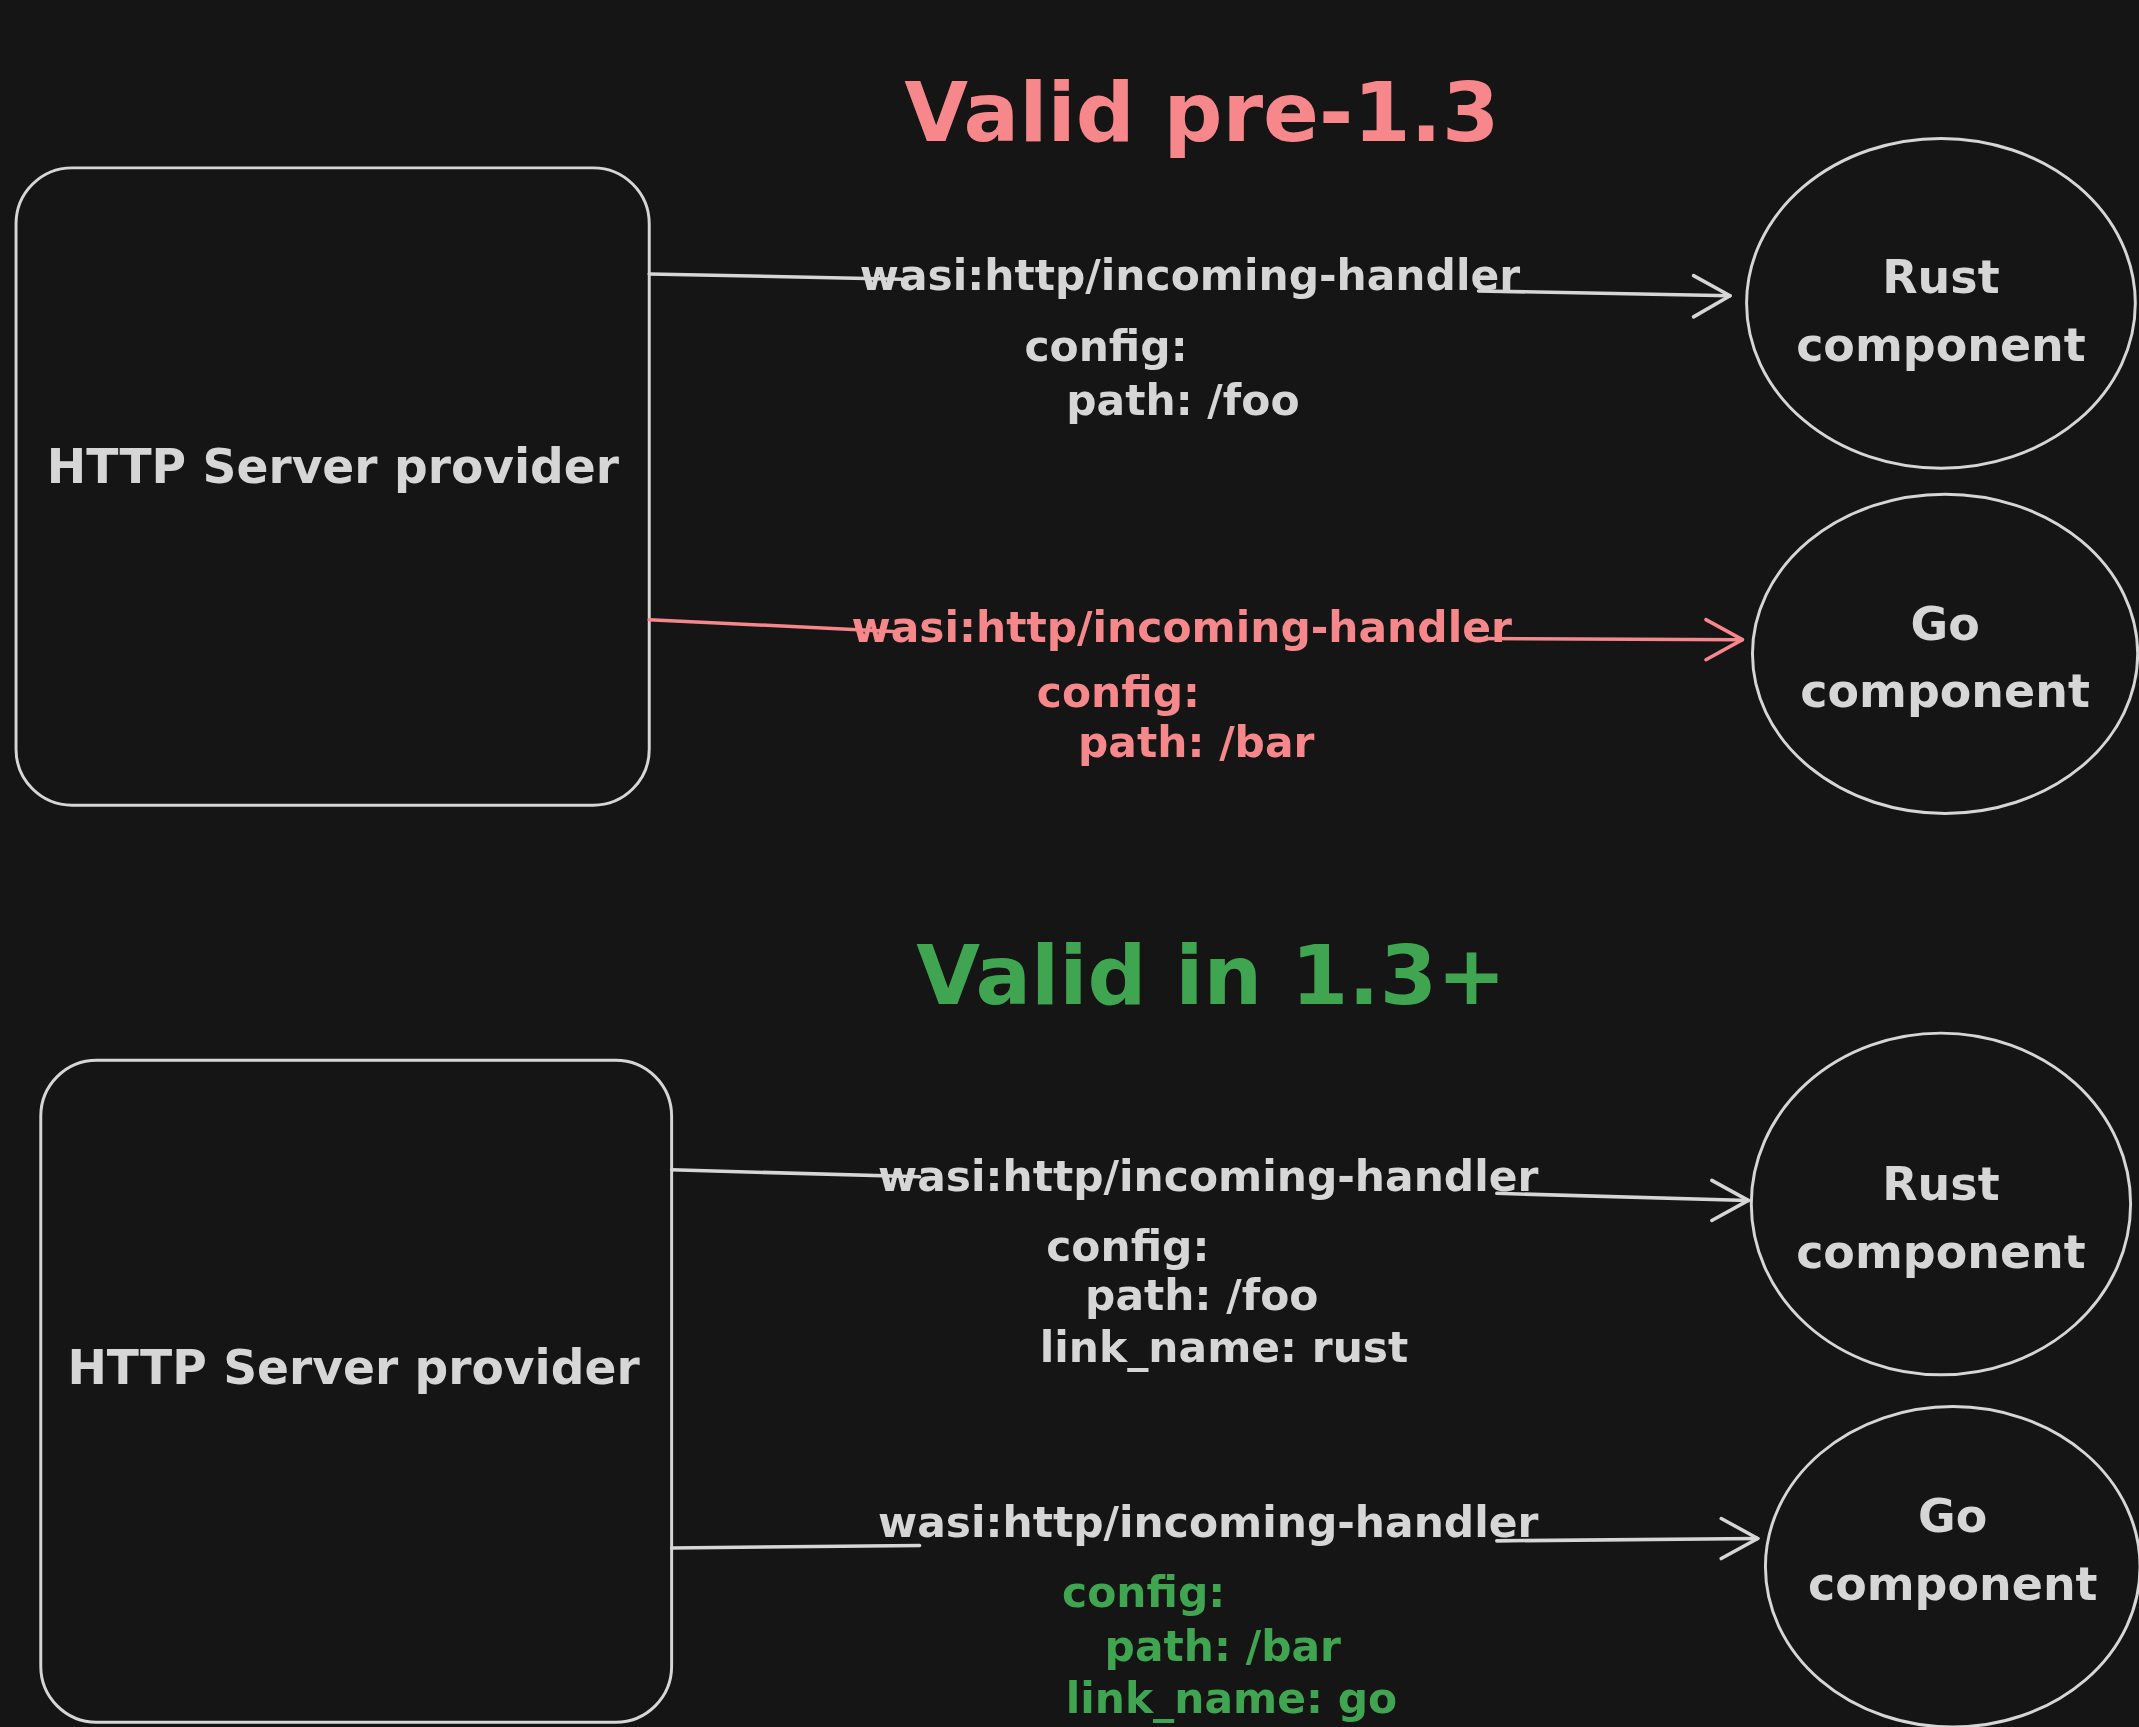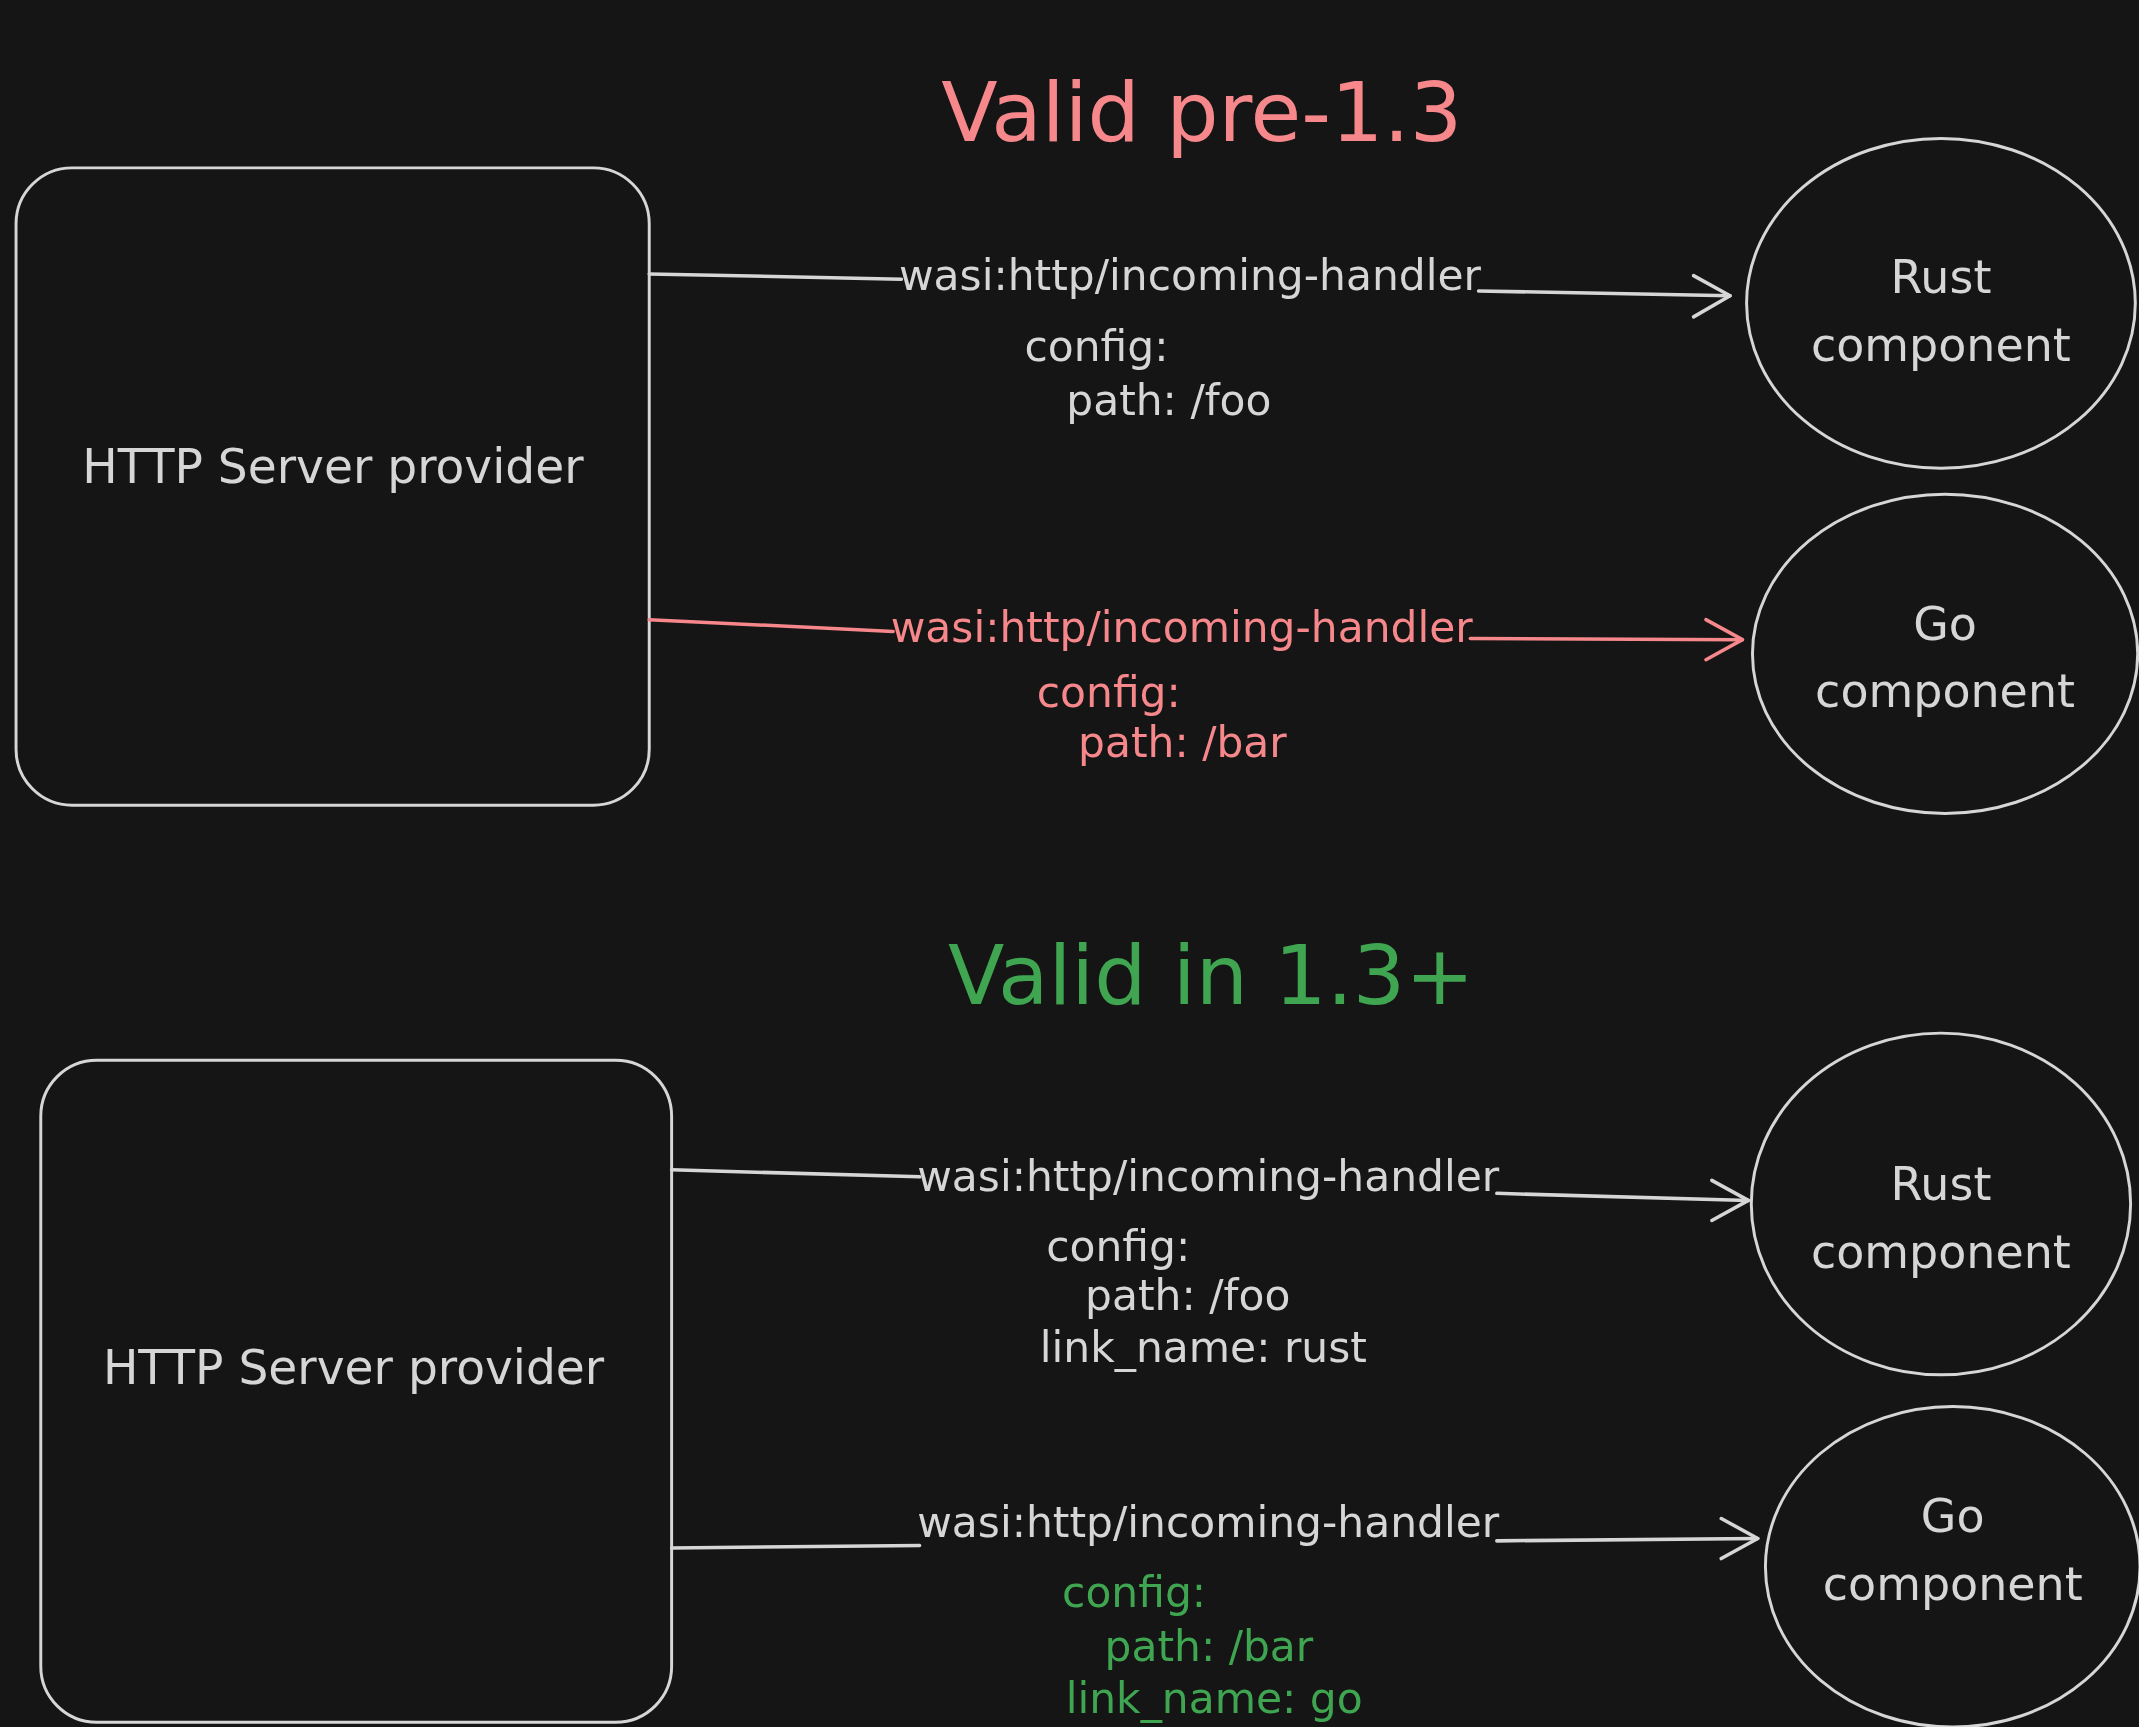--- a/index.html
+++ b/index.html
@@ -2,21 +2,21 @@
 <html style="--bg: #151515; --ink: #d6d6d6; --red: #f6878b; --green: #3fa551;font-size:9.4px"><head>
 <meta charset="utf-8">
 <style>
   :root{
     --bg:#151515;
     --ink:#d6d6d6;
     --red:#f6878b;
     --green:#3fa551;
   }
   html,body{margin:0;padding:0;height:100%;background:var(--bg);}
-  .stage{position:fixed;inset:0;background:var(--bg);}
+  .stage{position:fixed;inset:0;background:var(--bg);font-weight:bold;}
   svg{width:100%;height:100%;display:block;}
   text{
     font-family:"DejaVu Sans", sans-serif;
     fill:var(--ink);
   }
   .title{font-size:140px;}
   .title.red{fill:var(--red);}
   .title.green{fill:var(--green);}
   .provider-label{font-size:80px;}
   .iface-label{font-size:72px;}

